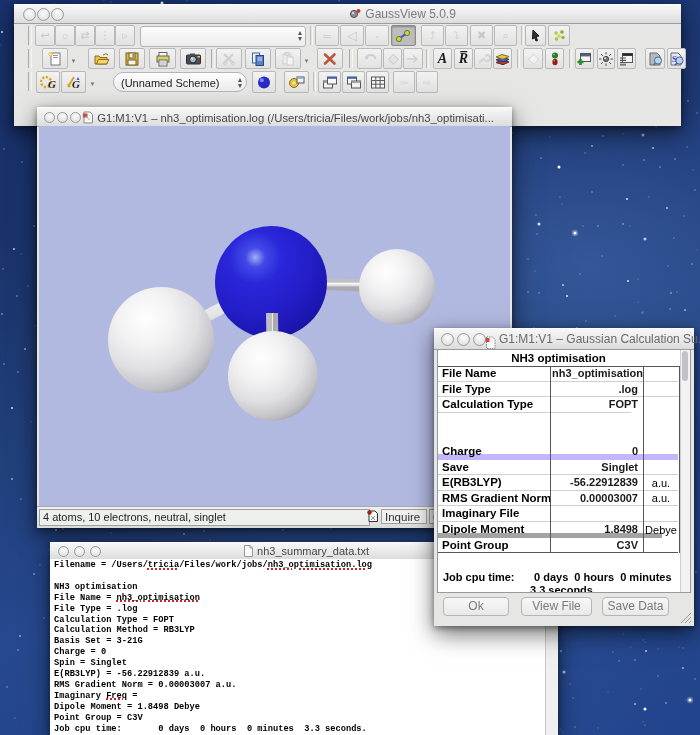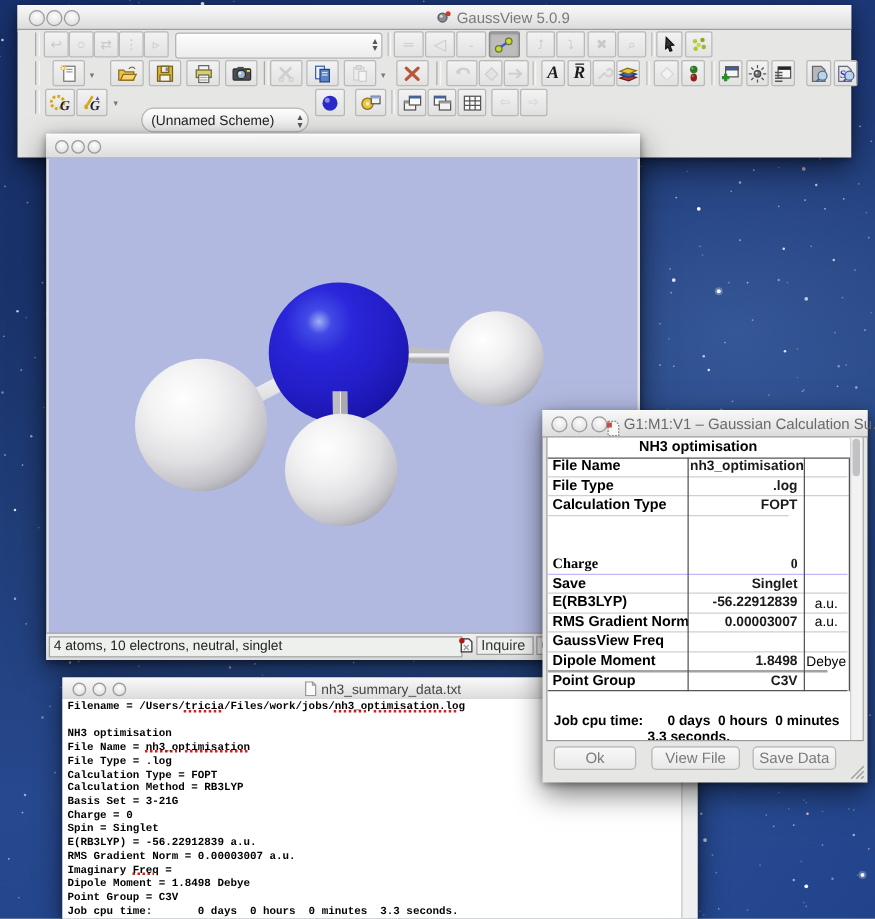--- a/index.html
+++ b/index.html
@@ -922,21 +922,21 @@
         </svg>
       </div>
 <div class="btn" style="position:absolute;left:47px;top:0;width:25px;height:22px;">
         <svg width="18" height="17" viewBox="0 0 18 17">
           <path d="M3 13 L9 3 M5 13 L3 10" stroke="#d8a818" stroke-width="2"></path>
           <text x="7" y="14" font-size="11" font-weight="bold" fill="#23232a" font-family="Liberation Serif" font-style="italic">G</text>
           <path d="M13 3 l1.5 3 -3 0 Z" fill="#4a4adc"></path>
         </svg>
       </div>
 <div style="position:absolute;left:74px;top:6px;width:9px;height:14px;font-size:7px;color:#777;text-align:center;line-height:14px;">▾</div>
-<div style="position:absolute;left:99px;top:15px;width:134px;height:20px;border:1px solid #b5b5b5;border-radius:10px;background:linear-gradient(#fdfdfd,#ececec);font-size:11px;color:#222;line-height:20px;padding-left:7px;box-sizing:border-box;">(Unnamed Scheme)<div style="position:absolute;right:4px;top:4px;font-size:8px;color:#555;line-height:6px;">▴<br>▾</div></div>
+<div style="position:absolute;left:99px;top:1px;width:134px;height:20px;border:1px solid #b5b5b5;border-radius:10px;background:linear-gradient(#fdfdfd,#ececec);font-size:11px;color:#222;line-height:20px;padding-left:7px;box-sizing:border-box;">(Unnamed Scheme)<div style="position:absolute;right:4px;top:4px;font-size:8px;color:#555;line-height:6px;">▴<br>▾</div></div>
 <div class="btn" style="position:absolute;left:238px;top:0;width:24px;height:22px;">
         <svg width="18" height="17" viewBox="0 0 18 17">
           <circle cx="9" cy="8.5" r="6" fill="#2a2ac8"></circle>
           <circle cx="6.8" cy="6.2" r="2" fill="#8a8aee"></circle>
         </svg>
       </div>
 <div class="btn" style="position:absolute;left:270px;top:0;width:25px;height:22px;">
         <svg width="18" height="17" viewBox="0 0 18 17">
           <circle cx="6" cy="9" r="4.5" fill="#e8c53a" stroke="#8a6d1d"></circle>
           <circle cx="6" cy="9" r="1.6" fill="#f8ecb0"></circle>
@@ -974,20 +974,25 @@
         <span style="color:#d0d0d0;font-size:10px;">⇨</span>
       </div>
     </div>
 </div>
 
 <div class="win" id="mol" style="left:37px;top:107px;width:475px;height:421px;z-index:3;">
   <div class="tbar" style="height:18px;">
     <div class="tl" style="left:7px;top:4px;width:9px;height:9px;"></div>
     <div class="tl" style="left:20px;top:4px;width:9px;height:9px;"></div>
     <div class="tl" style="left:33px;top:4px;width:9px;height:9px;"></div>
+    <div style="position:absolute;left:45px;top:3px;font-size:11.3px;color:#454545;white-space:nowrap;"><svg width="12" height="13" viewBox="0 0 12 13" style="vertical-align:-2px;">
+          <path d="M2 1 h6 l2.5 2.5 v8.5 h-8.5 Z" fill="#f8f8f8" stroke="#888"></path>
+          <rect x="1" y="2.5" width="4.5" height="4" fill="#c84a42"></rect>
+          <path d="M3.5 5 l4 4" stroke="#aaa"></path>
+        </svg> G1:M1:V1 – nh3_optimisation.log (/Users/tricia/Files/work/jobs/nh3_optimisati...</div>
   </div>
   <div style="position:absolute;left:2px;top:19px;width:471px;height:381px;background:#b2b9e0;">
     <svg width="471" height="381" viewBox="0 0 471 381">
       <defs>
         <radialGradient id="ng" cx="0.36" cy="0.28" r="0.80">
           <stop offset="0" stop-color="#a2aef2"></stop>
             <stop offset="0.11" stop-color="#424ae6"></stop>
           <stop offset="0.30" stop-color="#2a26da"></stop>
             <stop offset="0.62" stop-color="#231ec8"></stop>
           <stop offset="0.88" stop-color="#1c16b0"></stop>
@@ -1076,61 +1081,61 @@
 <div style="position:absolute;left:0;top:31.6px;width:282px;height:15.6px;border-bottom:1px solid #d0d0d0;box-sizing:border-box;">
         <span style="position:absolute;left:4px;top:1px;font-weight:bold;font-size:11.5px;">File Type</span>
         <span style="position:absolute;left:114px;width:86px;top:1px;text-align:right;font-size:11px;font-weight:bold;color:#1a1a1a;">.log</span>
         <span style="position:absolute;left:206px;width:34px;top:1.5px;text-align:center;font-size:11px;"></span>
       </div>
 <div style="position:absolute;left:0;top:47.2px;width:193px;height:15.6px;border-bottom:1px solid #d0d0d0;box-sizing:border-box;">
         <span style="position:absolute;left:4px;top:1px;font-weight:bold;font-size:11.5px;">Calculation Type</span>
         <span style="position:absolute;left:114px;width:86px;top:1px;text-align:right;font-size:11px;font-weight:bold;color:#1a1a1a;">FOPT</span>
         <span style="position:absolute;left:206px;width:34px;top:1.5px;text-align:center;font-size:11px;"></span>
       </div>
-<div style="position:absolute;left:0;top:94.0px;width:240px;height:15.6px;border-bottom:1px solid #c4b5fd;box-sizing:border-box;font-family:Liberation Serif, serif;">
+<div style="position:absolute;left:0;top:94.0px;width:240px;height:15.6px;border-bottom:6px solid #c4b5fd;box-sizing:border-box;">
         <span style="position:absolute;left:4px;top:1px;font-weight:bold;font-size:11.5px;">Charge</span>
         <span style="position:absolute;left:114px;width:86px;top:1px;text-align:right;font-size:11px;font-weight:bold;color:#1a1a1a;">0</span>
         <span style="position:absolute;left:206px;width:34px;top:1.5px;text-align:center;font-size:11px;"></span>
       </div>
 <div style="position:absolute;left:0;top:109.6px;width:240px;height:15.6px;border-bottom:1px solid #d0d0d0;box-sizing:border-box;">
         <span style="position:absolute;left:4px;top:1px;font-weight:bold;font-size:11.5px;">Save</span>
         <span style="position:absolute;left:114px;width:86px;top:1px;text-align:right;font-size:11px;font-weight:bold;color:#1a1a1a;">Singlet</span>
         <span style="position:absolute;left:206px;width:34px;top:1.5px;text-align:center;font-size:11px;"></span>
       </div>
 <div style="position:absolute;left:0;top:125.2px;width:240px;height:15.6px;border-bottom:1px solid #d0d0d0;box-sizing:border-box;">
         <span style="position:absolute;left:4px;top:1px;font-weight:bold;font-size:11.5px;">E(RB3LYP)</span>
         <span style="position:absolute;left:114px;width:86px;top:1px;text-align:right;font-size:11px;font-weight:bold;color:#1a1a1a;">-56.22912839</span>
         <span style="position:absolute;left:206px;width:34px;top:1.5px;text-align:center;font-size:11px;">a.u.</span>
       </div>
 <div style="position:absolute;left:0;top:140.8px;width:240px;height:15.6px;border-bottom:1px solid #d0d0d0;box-sizing:border-box;">
         <span style="position:absolute;left:4px;top:1px;font-weight:bold;font-size:11.5px;">RMS Gradient Norm</span>
         <span style="position:absolute;left:114px;width:86px;top:1px;text-align:right;font-size:11px;font-weight:bold;color:#1a1a1a;">0.00003007</span>
         <span style="position:absolute;left:206px;width:34px;top:1.5px;text-align:center;font-size:11px;">a.u.</span>
       </div>
 <div style="position:absolute;left:0;top:156.4px;width:240px;height:15.6px;border-bottom:1px solid #d0d0d0;box-sizing:border-box;">
-        <span style="position:absolute;left:4px;top:1px;font-weight:bold;font-size:11.5px;">GaussView Freq</span>
+        <span style="position:absolute;left:4px;top:1px;font-weight:bold;font-size:11.5px;">Imaginary File</span>
         <span style="position:absolute;left:114px;width:86px;top:1px;text-align:right;font-size:11px;font-weight:bold;color:#1a1a1a;"></span>
         <span style="position:absolute;left:206px;width:34px;top:1.5px;text-align:center;font-size:11px;"></span>
       </div>
-<div style="position:absolute;left:0;top:172.0px;width:224px;height:15.6px;border-bottom:2px solid #a3a3a3;box-sizing:border-box;">
+<div style="position:absolute;left:0;top:172.0px;width:224px;height:15.6px;border-bottom:5px solid #a3a3a3;box-sizing:border-box;">
         <span style="position:absolute;left:4px;top:1px;font-weight:bold;font-size:11.5px;">Dipole Moment</span>
         <span style="position:absolute;left:114px;width:86px;top:1px;text-align:right;font-size:11px;font-weight:bold;color:#1a1a1a;">1.8498</span>
         <span style="position:absolute;left:206px;width:34px;top:1.5px;text-align:center;font-size:11px;">Debye</span>
       </div>
 <div style="position:absolute;left:0;top:187.6px;width:240px;height:15.6px;border-bottom:1px solid #555;box-sizing:border-box;">
         <span style="position:absolute;left:4px;top:1px;font-weight:bold;font-size:11.5px;">Point Group</span>
         <span style="position:absolute;left:114px;width:86px;top:1px;text-align:right;font-size:11px;font-weight:bold;color:#1a1a1a;">C3V</span>
         <span style="position:absolute;left:206px;width:34px;top:1.5px;text-align:center;font-size:11px;"></span>
       </div>
 <div style="position:absolute;left:112px;top:16px;width:1px;height:187px;background:#555;"></div>
 <div style="position:absolute;left:205px;top:16px;width:1px;height:187px;background:#555;"></div>
 <div style="position:absolute;left:241px;top:16px;width:1px;height:187px;background:#555;"></div>
 <div style="position:absolute;left:5px;top:221px;font-weight:bold;font-size:11px;">Job cpu time:</div>
 <div style="position:absolute;left:96px;top:221px;font-weight:bold;font-size:11px;white-space:pre;">0 days  0 hours  0 minutes</div>
-<div style="position:absolute;left:80px;top:234px;width:90px;text-align:left;font-weight:bold;font-size:11px;">3.3 seconds.</div>
+<div style="position:absolute;left:80px;top:234px;width:90px;text-align:center;font-weight:bold;font-size:11px;">3.3 seconds.</div>
 <div style="position:absolute;right:0;top:0;width:9px;height:100%;background:#f2f2f2;border-left:1px solid #cfcfcf;">
         <div style="position:absolute;left:1px;top:1px;width:6px;height:30px;border-radius:3px;background:#c2c2c6;"></div>
       </div>
     </div>
   <div style="position:absolute;left:9px;bottom:10px;width:64px;height:17px;border:1px solid #b5b5b5;border-radius:4px;background:linear-gradient(#f8f8f8,#e8e8e8);color:#7a7a7a;font-size:12px;text-align:center;line-height:17px;">Ok</div>
   <div style="position:absolute;left:87px;bottom:10px;width:69px;height:17px;border:1px solid #b5b5b5;border-radius:4px;background:linear-gradient(#f8f8f8,#e8e8e8);color:#7a7a7a;font-size:12px;text-align:center;line-height:17px;">View File</div>
   <div style="position:absolute;left:168px;bottom:10px;width:65px;height:17px;border:1px solid #b5b5b5;border-radius:4px;background:linear-gradient(#f8f8f8,#e8e8e8);color:#7a7a7a;font-size:12px;text-align:center;line-height:17px;">Save Data</div>
   <svg style="position:absolute;right:2px;bottom:2px;" width="13" height="13">
       <path d="M12 2 L2 12 M12 6 L6 12 M12 10 L10 12" stroke="#9a9a9a" stroke-width="1" fill="none"></path>
     </svg>

